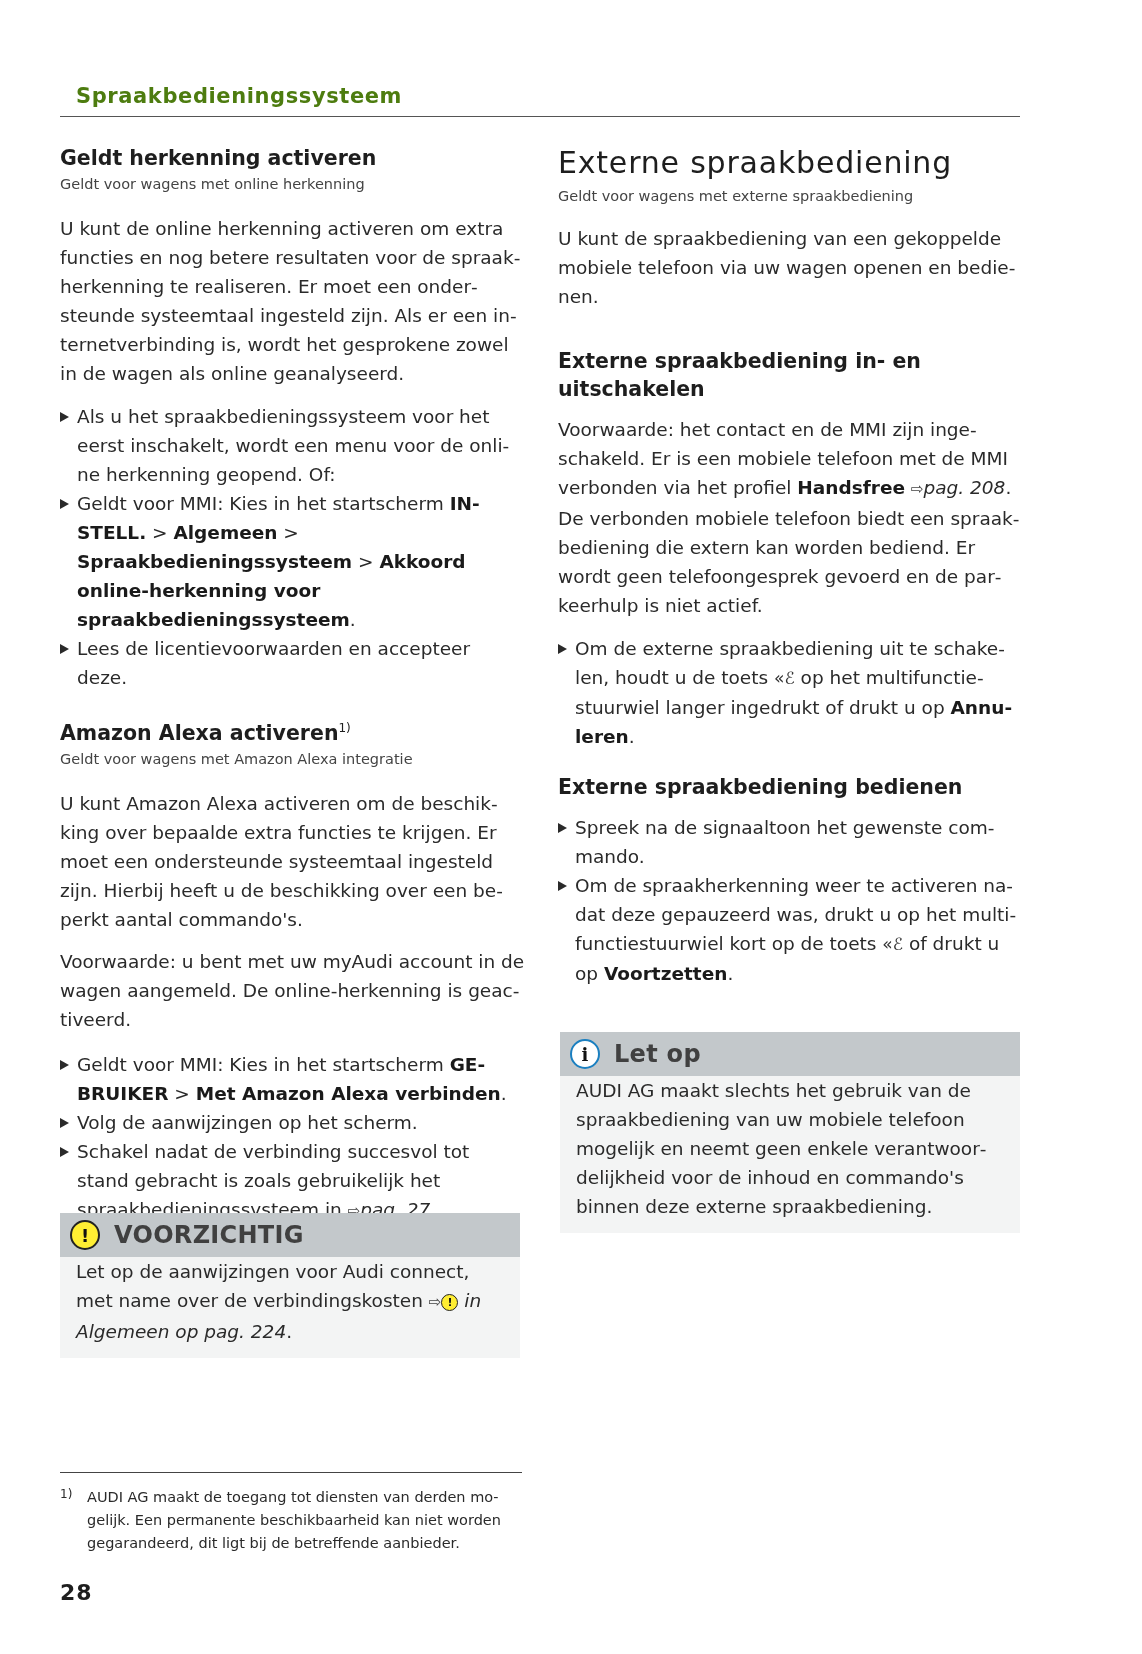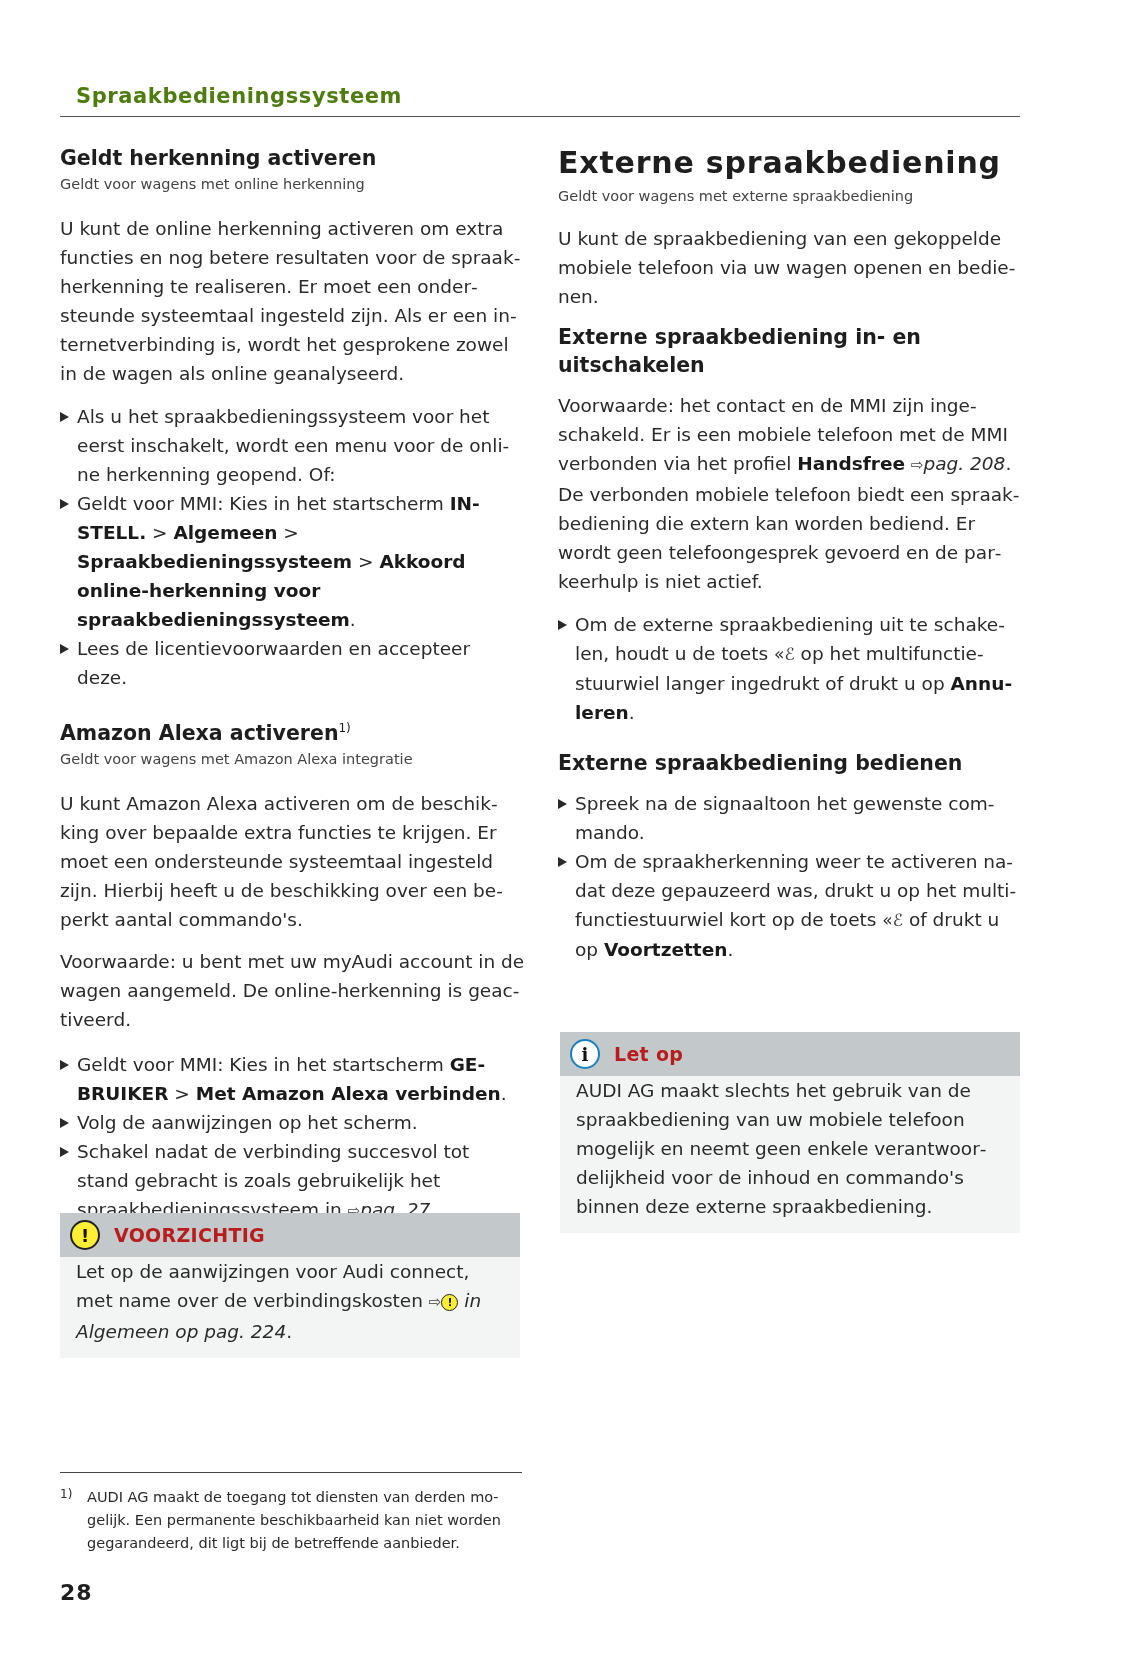--- a/index.html
+++ b/index.html
@@ -10,41 +10,41 @@
   .abs { position: absolute; }
   .running-head {
     left: 76px; top: 84px; font-size: 21px; font-weight: bold; letter-spacing: 0.6px; color: #4d7c0f;
   }
   .head-rule { left: 60px; top: 116px; width: 960px; height: 1px; background: #555; }
   .col { position: absolute; width: 465px; }
   .col-left { left: 60px; top: 144px; }
   .col-right { left: 558px; top: 144px; }
 
   h2.sec { font-size: 20.5px; font-weight: bold; margin: 0; color: #1e1e1e; line-height: 28px; }
-  h1.main { font-size: 30px; font-weight: bold; margin: 0; color: #1e1e1e; letter-spacing: 0.8px; line-height: 38px; }
+  h1.main { font-size: 30px; font-weight: normal; margin: 0; color: #1e1e1e; letter-spacing: 0.8px; line-height: 38px; }
   .applies { font-size: 14.5px; color: #444; margin: 2px 0 0 0; line-height: 20px; }
   p.body { font-size: 18.5px; line-height: 29px; margin: 14px 0 0 0; color: #2a2a2a; }
   ul.steps { list-style: none; margin: 14px 0 0 0; padding: 0; }
   ul.steps li { position: relative; padding-left: 17px; font-size: 18.5px; line-height: 29px; color: #2a2a2a; }
   ul.steps li .tri {
     position: absolute; left: 0; top: 10px; width: 0; height: 0;
     border-top: 5px solid transparent; border-bottom: 5px solid transparent; border-left: 9px solid #2a2a2a;
   }
   b { font-weight: bold; color: #1a1a1a; }
   .ref-arrow { font-size: 15px; color: #444; }
   i.ref { font-style: italic; }
   sup { font-size: 12px; vertical-align: 8px; font-weight: normal; }
   .sub-h { font-size: 20.5px; font-weight: bold; color: #1e1e1e; margin: 24px 0 0 0; line-height: 28px; }
   .voice-glyph { font-size: 17px; color: #333; }
 
   .notebox { position: absolute; width: 460px; background: #f3f4f4; }
   .notebox .nb-head {
     background: #c3c8cb; height: 44px; display: flex; align-items: center; padding-left: 10px;
   }
-  .nb-head .nb-title { font-size: 19px; font-weight: bold; color: #b91c1c; margin-left: 14px; letter-spacing: 0.3px; }
+  .nb-head .nb-title { font-size: 24px; font-weight: bold; color: #404040; margin-left: 14px; letter-spacing: 0.3px; }
   .warn-icon {
     width: 30px; height: 30px; border-radius: 50%; background: #ffee33; border: 2.5px solid #222;
     display: flex; align-items: center; justify-content: center; font-weight: bold; font-size: 18px; color: #111;
     box-sizing: border-box;
   }
   .info-icon {
     width: 30px; height: 30px; border-radius: 50%; background: #ffffff; border: 2.5px solid #1a7fc0;
     display: flex; align-items: center; justify-content: center; font-weight: bold; font-size: 18px; color: #111;
     box-sizing: border-box; font-family: "DejaVu Serif", serif;
   }
@@ -102,21 +102,21 @@
   <span class="fn-mark">1)</span>
   <div class="fn-text">AUDI AG maakt de toegang tot diensten van derden mo­gelijk. Een permanente beschikbaarheid kan niet worden gegarandeerd, dit ligt bij de betreffende aanbieder.</div>
 </div>
 <div class="abs page-num">28</div>
 
 <div class="col col-right">
   <h1 class="main">Externe spraakbediening</h1>
   <div class="applies" style="margin-top:4px">Geldt voor wagens met externe spraakbediening</div>
   <p class="body" style="margin-top:18px">U kunt de spraakbediening van een gekoppelde mobiele telefoon via uw wagen openen en bedie­nen.</p>
 
-  <div class="sub-h" style="margin-top:12px">Externe spraakbediening in- en uitschakelen</div>
+  <div class="sub-h" style="margin-top:36px">Externe spraakbediening in- en uitschakelen</div>
   <p class="body" style="margin-top:12px"><span>Voorwaarde: het contact en de MMI zijn inge­schakeld. Er is een mobiele telefoon met de MMI verbonden via het profiel </span><b>Handsfree</b> <span class="ref-arrow">⇨</span><i class="ref">pag. 208</i><span>. De verbonden mobiele telefoon biedt een spraak­bediening die extern kan worden bediend. Er wordt geen telefoongesprek gevoerd en de par­keerhulp is niet actief.</span></p>
 
   <ul class="steps" style="margin-top:14px">
     <li><span class="tri"></span><span>Om de externe spraakbediening uit te schake­len, houdt u de toets </span><span class="voice-glyph">«ℰ</span><span> op het multifunctie­stuurwiel langer ingedrukt of drukt u op </span><b>Annu­leren</b><span>.</span></li>
   </ul>
 
   <div class="sub-h" style="margin-top:22px">Externe spraakbediening bedienen</div>
   <ul class="steps" style="margin-top:12px">
     <li><span class="tri"></span><span>Spreek na de signaaltoon het gewenste com­mando.</span></li>
     <li><span class="tri"></span><span>Om de spraakherkenning weer te activeren na­dat deze gepauzeerd was, drukt u op het multi­functiestuurwiel kort op de toets </span><span class="voice-glyph">«ℰ</span><span> of drukt u op </span><b>Voortzetten</b><span>.</span></li>

